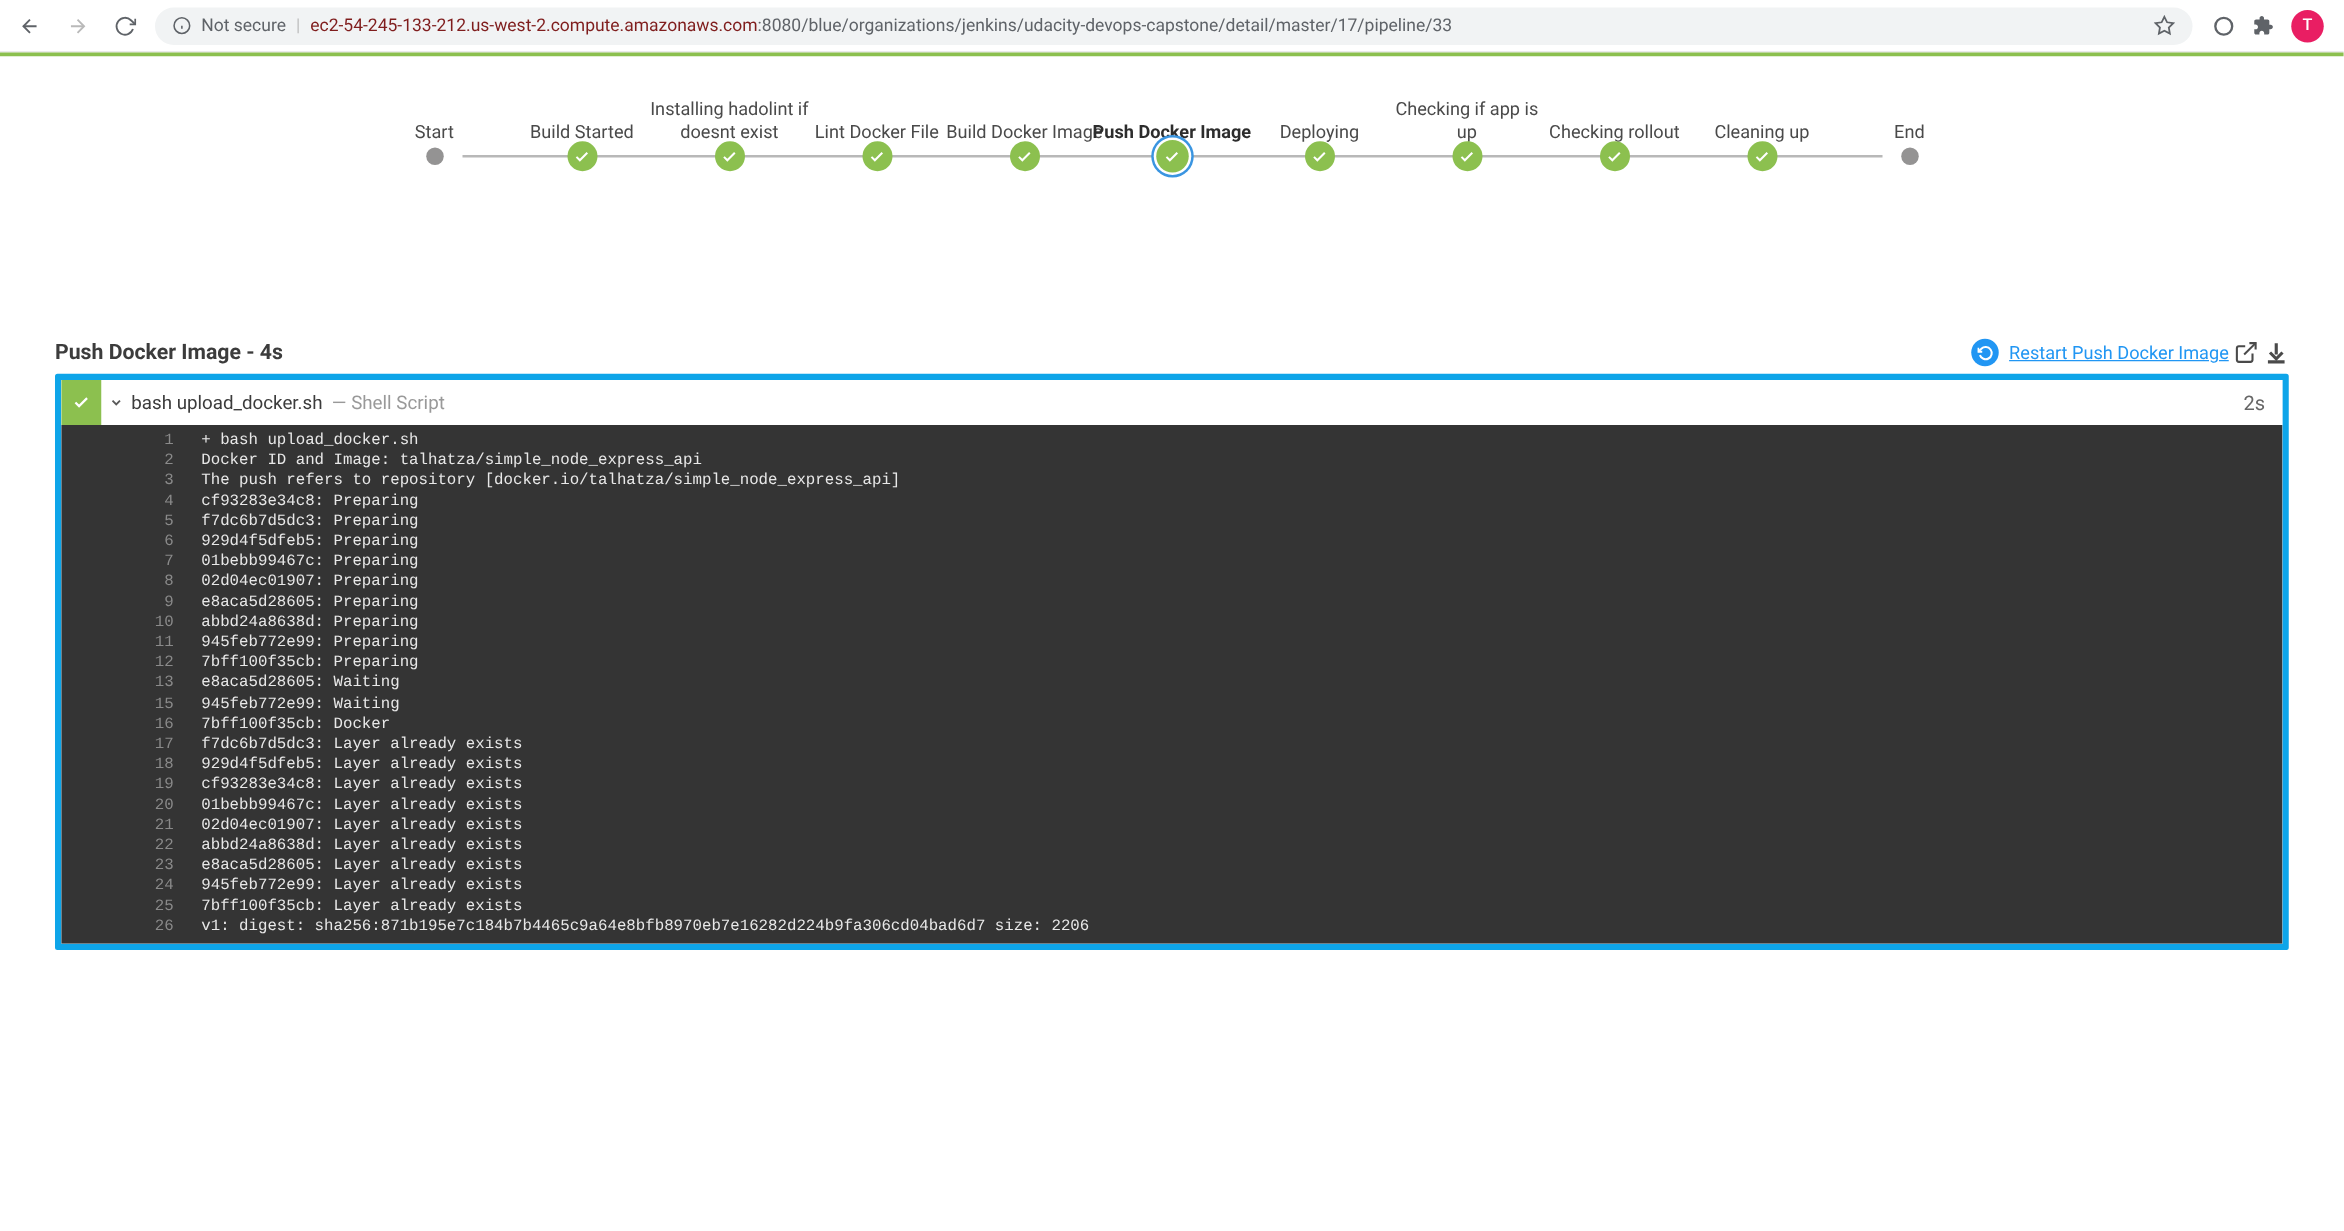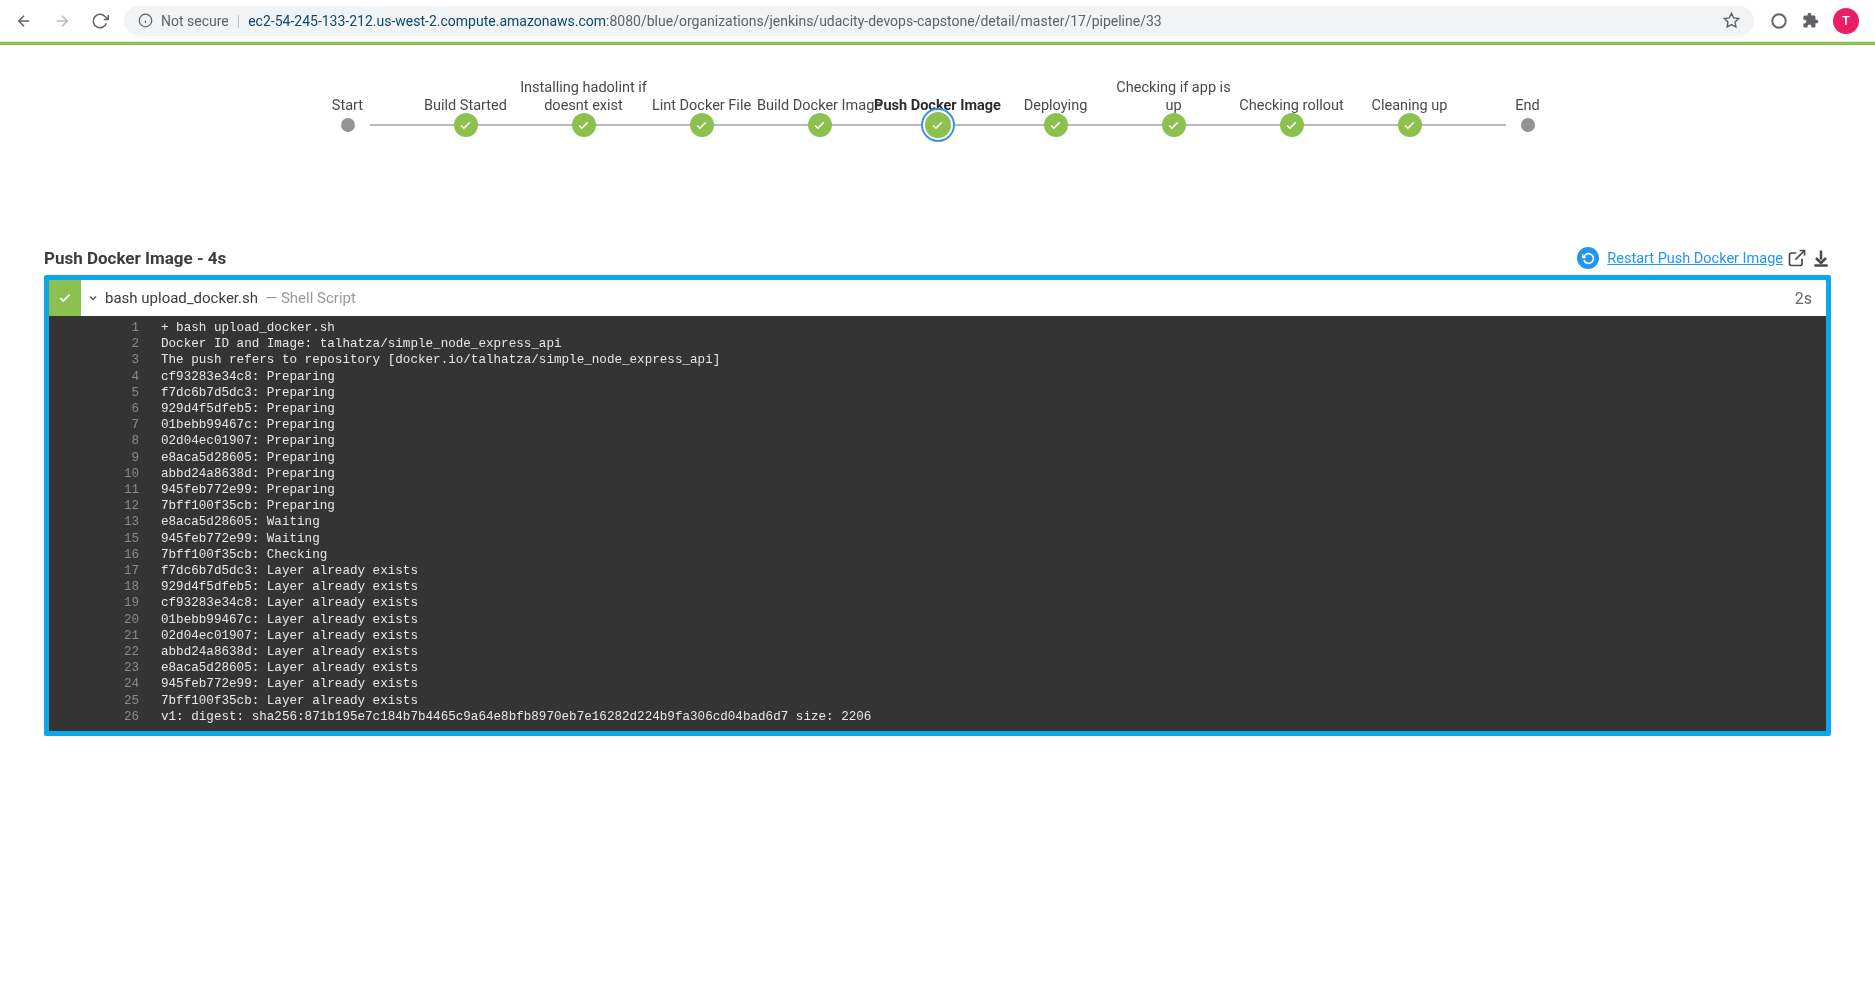--- a/index.html
+++ b/index.html
@@ -5,42 +5,42 @@
   * { box-sizing: border-box; margin: 0; padding: 0; }
   body { font-family: -apple-system, BlinkMacSystemFont, "Segoe UI", Roboto, Helvetica, Arial, sans-serif; background: #fff; color: #333; width: 1875px; }
 
   
   .browser-bar { display: flex; align-items: center; height: 42px; padding: 4px 10px; gap: 10px; border-bottom: 1px solid #e3e3e3; }
   .nav-btn { width: 28px; height: 28px; display: flex; align-items: center; justify-content: center; color: #5f6368; border-radius: 50%; }
   .nav-btn.disabled { color: #b9b9b9; }
   .omnibox { flex: 1; display: flex; align-items: center; height: 30px; background: #f1f3f4; border-radius: 15px; padding: 0 14px; font-size: 14px; color: #5f6368; gap: 8px; }
   .omnibox .port { color: #5f6368; text-align: right; }
   .omnibox .path { color: #5f6368; }
-  .omnibox .host { color: #0c4a6e; }
+  .omnibox .host { color: #7f1d1d; }
   .right-icons { display: flex; align-items: center; gap: 14px; padding: 0 6px; }
   .avatar { width: 26px; height: 26px; border-radius: 50%; background: #e91e63; color: #fff; display: flex; align-items: center; justify-content: center; font-size: 13px; font-weight: 500; }
 
   .green-line { height: 3px; background: #8cc04f; }
 
   
   .pipeline-wrap { padding: 26px 0 10px; }
   .pipeline { position: relative; margin: 0 auto; width: 1180px; height: 78px; }
   .pipe-line { position: absolute; top: 53px; left: 22px; right: 22px; height: 2px; background: #b8b8b8; }
   .stages { position: absolute; inset: 0; display: flex; justify-content: space-between; }
   .stage { position: relative; width: 0; display: flex; flex-direction: column; align-items: center; }
   .stage-label { position: absolute; bottom: 34px; width: 130px; text-align: center; font-size: 14.5px; color: #4a4a4a; line-height: 1.25; }
   .stage.selected .stage-label { font-weight: 700; color: #2d2d2d; }
   .node { position: absolute; top: 42px; width: 24px; height: 24px; border-radius: 50%; display: flex; align-items: center; justify-content: center; }
   .node.terminal { width: 14px; height: 14px; top: 47px; background: #949393; }
   .node.ok { background: #8cc04f; }
   .node.selected-ring { box-shadow: 0 0 0 2px #fff, 0 0 0 4px #3a95e1; width: 26px; height: 26px; top: 41px; }
   .node .check { color: #fff; }
 
   
-  .stage-header { display: flex; align-items: center; justify-content: space-between; padding: 0 44px 6px; margin-top: 88px; }
+  .stage-header { display: flex; align-items: center; justify-content: space-between; padding: 0 44px 6px; margin-top: 112px; }
   .stage-title { font-size: 17px; font-weight: 700; color: #3c3c3c; }
   .stage-actions { display: flex; align-items: center; gap: 4px; }
   .restart { display: flex; align-items: center; gap: 8px; color: #2196f3; font-size: 14.5px; }
   .restart a { color: #2196f3; text-decoration: underline; }
   .restart-icon { width: 22px; height: 22px; border-radius: 50%; background: #2196f3; display: flex; align-items: center; justify-content: center; color: #fff; }
   .header-icon { color: #4a4a4a; }
 
   
   .log-block { margin: 0 44px; border: 5px solid #0ea5e9; border-radius: 2px; overflow: hidden; }
   .log-head { display: flex; align-items: center; height: 36px; background: #fff; font-size: 15px; }
@@ -295,21 +295,21 @@
       <div class="row">
         <div class="ln">13</div>
         <div class="tx">e8aca5d28605: Waiting</div>
       </div>
       <div class="row">
         <div class="ln">15</div>
         <div class="tx">945feb772e99: Waiting</div>
       </div>
       <div class="row">
         <div class="ln">16</div>
-        <div class="tx">7bff100f35cb: Checking</div>
+        <div class="tx">7bff100f35cb: Docker</div>
       </div>
       <div class="row">
         <div class="ln">17</div>
         <div class="tx">f7dc6b7d5dc3: Layer already exists</div>
       </div>
       <div class="row">
         <div class="ln">18</div>
         <div class="tx">929d4f5dfeb5: Layer already exists</div>
       </div>
       <div class="row">

